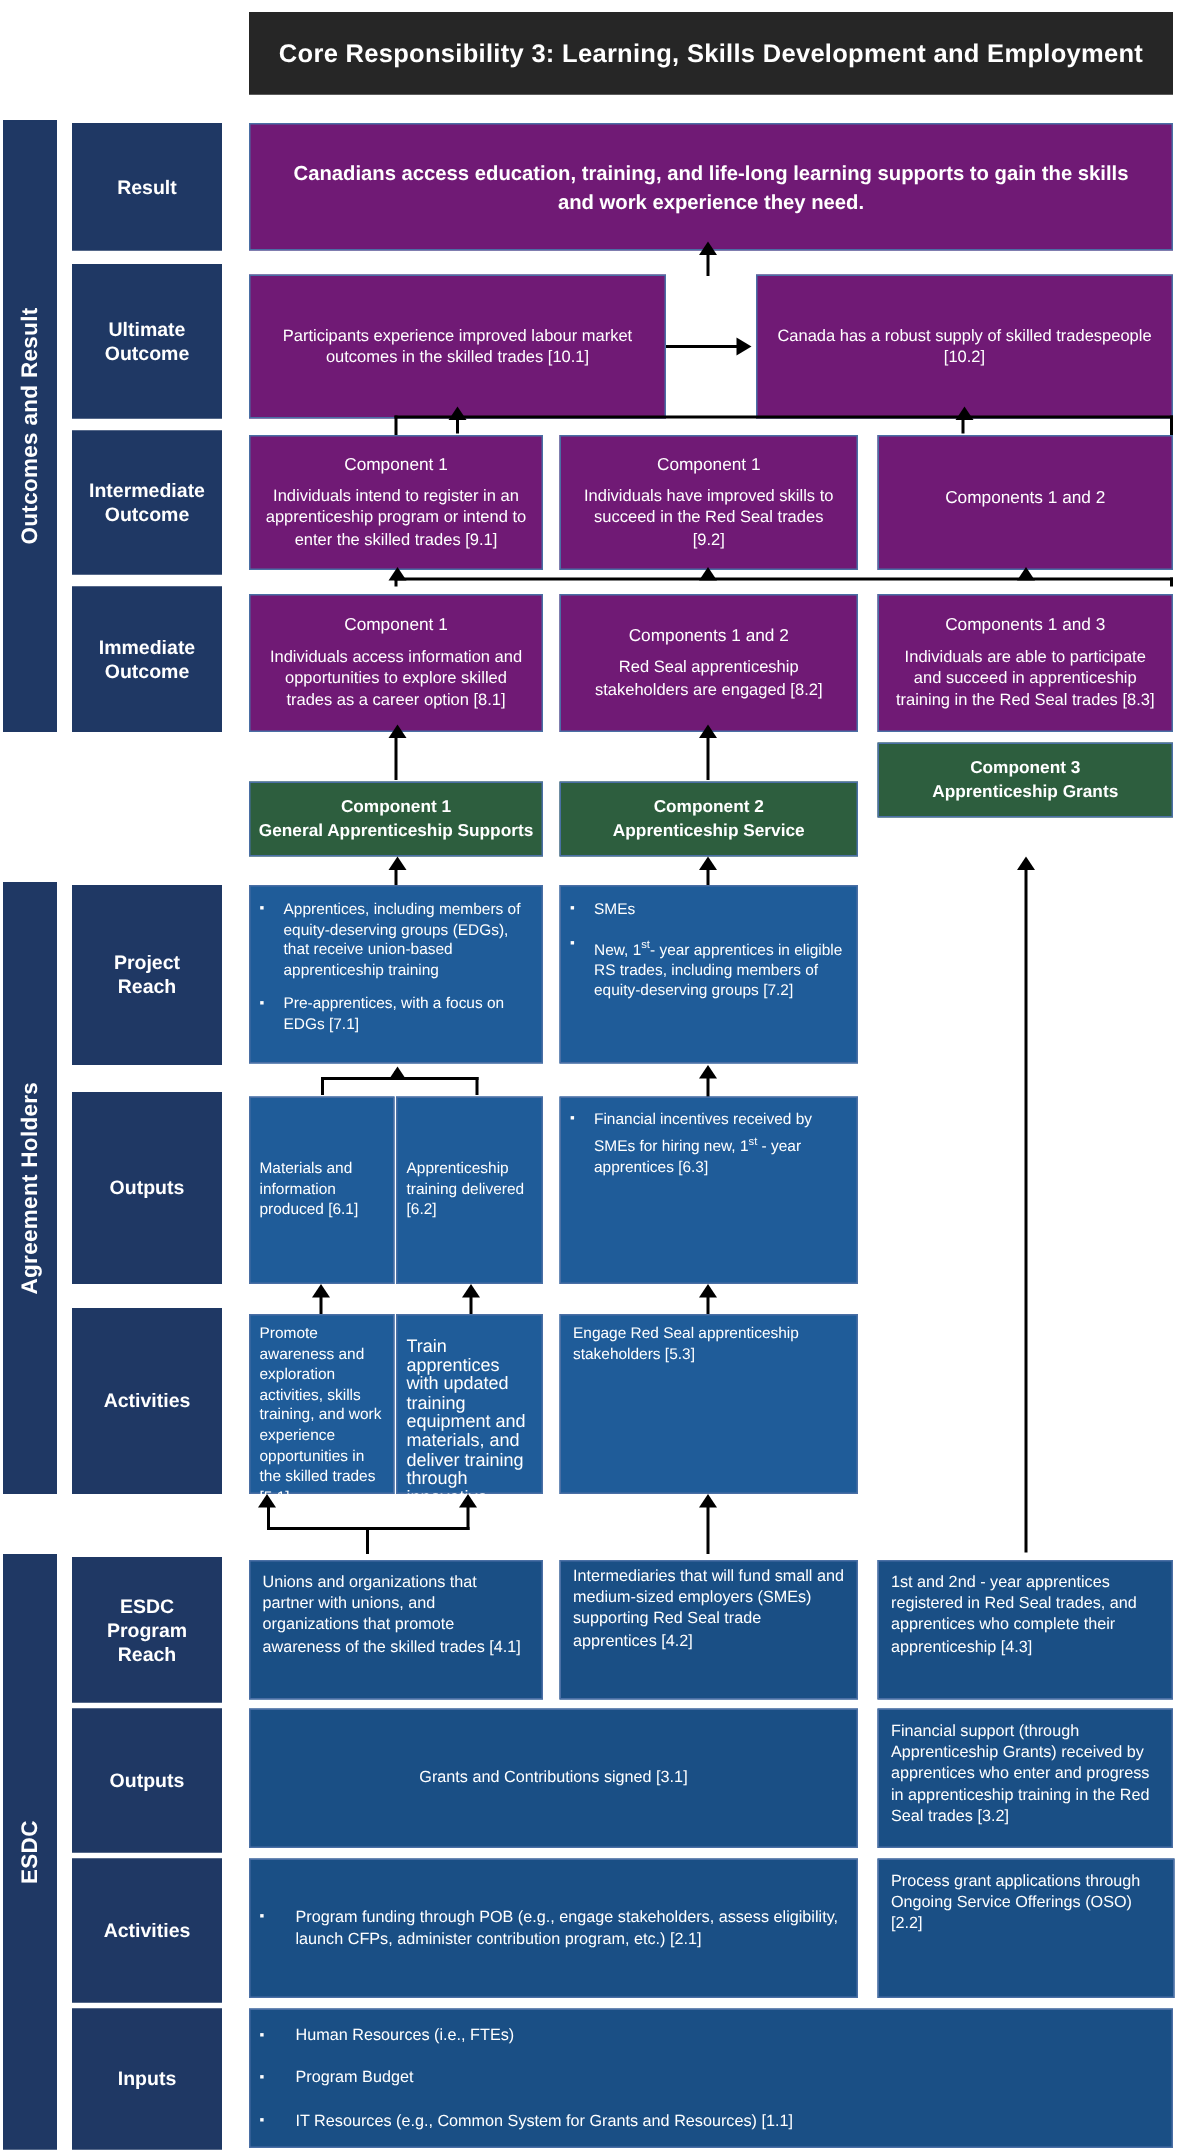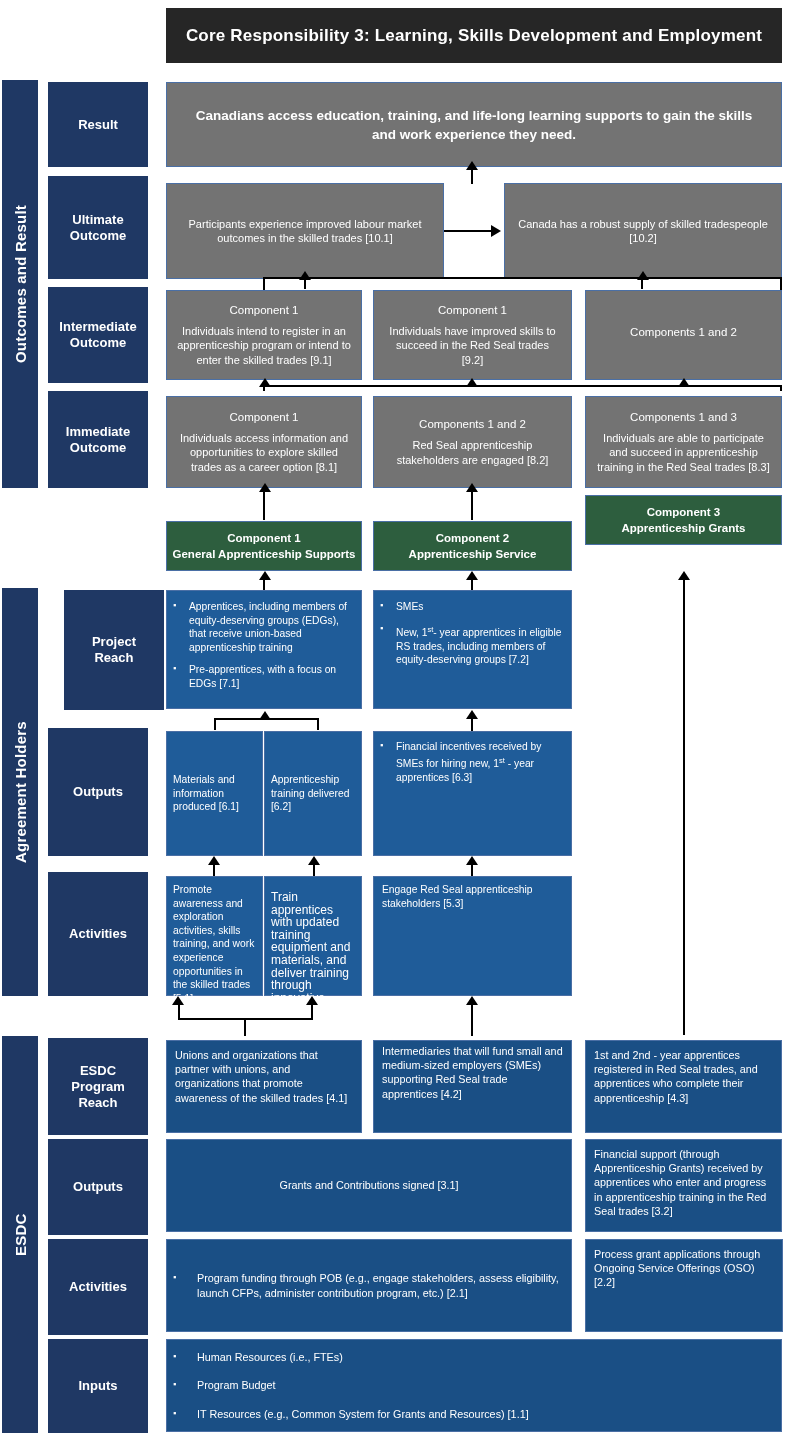--- a/index.html
+++ b/index.html
@@ -4,21 +4,21 @@
 <style>
   html,body{margin:0;padding:0;background:#ffffff;}
   body{width:786px;height:1435px;position:relative;
        font-family:"Liberation Sans","DejaVu Sans",sans-serif;
        color:#ffffff;overflow:hidden;}
   .abs{position:absolute;box-sizing:border-box;}
 
   
   .navy   {background:#1f3864;border:1px solid #1f3864;}
   .dark   {background:#262626;border:1px solid #262626;}
-  .maroon {background:#737373;border:1px solid #4a6fa5;}
+  .maroon {background:#701a75;border:1px solid #4a6fa5;}
   .green  {background:#2d5e3e;border:1px solid #4a6fa5;}
   .blue   {background:#1f5c99;border:1px solid #4a6fa5;}
   .bluedk {background:#1a4f85;border:1px solid #4a6fa5;}
 
   
   .ctr{display:flex;align-items:center;justify-content:center;text-align:center;}
   .tl {display:flex;align-items:flex-start;justify-content:flex-start;text-align:left;}
   .stack{display:flex;flex-direction:column;align-items:center;justify-content:center;text-align:center;}
   .bold{font-weight:bold;}
 
@@ -165,21 +165,21 @@
 
 <div class="ln vl" style="left:263px;top:580px;height:16px;"></div>
 <div class="arw-up" style="left:259px;top:571px;"></div>
 <div class="ln vl" style="left:471px;top:580px;height:16px;"></div>
 <div class="arw-up" style="left:466px;top:571px;"></div>
 
 <div class="abs navy rail" style="left:2px;top:588px;width:36px;height:408px;">
   <span>Agreement Holders</span>
 </div>
 
-<div class="abs navy stack rowlabel" style="left:48px;top:590px;width:100px;height:120px;margin-left:16px;">
+<div class="abs navy stack rowlabel" style="left:48px;top:590px;width:100px;height:120px;">
   <span>Project</span>
   <span>Reach</span>
 </div>
 <div class="abs navy ctr rowlabel" style="left:48px;top:728px;width:100px;height:128px;">
   <span>Outputs</span>
 </div>
 <div class="abs navy ctr rowlabel" style="left:48px;top:872px;width:100px;height:124px;">
   <span>Activities</span>
 </div>
 

